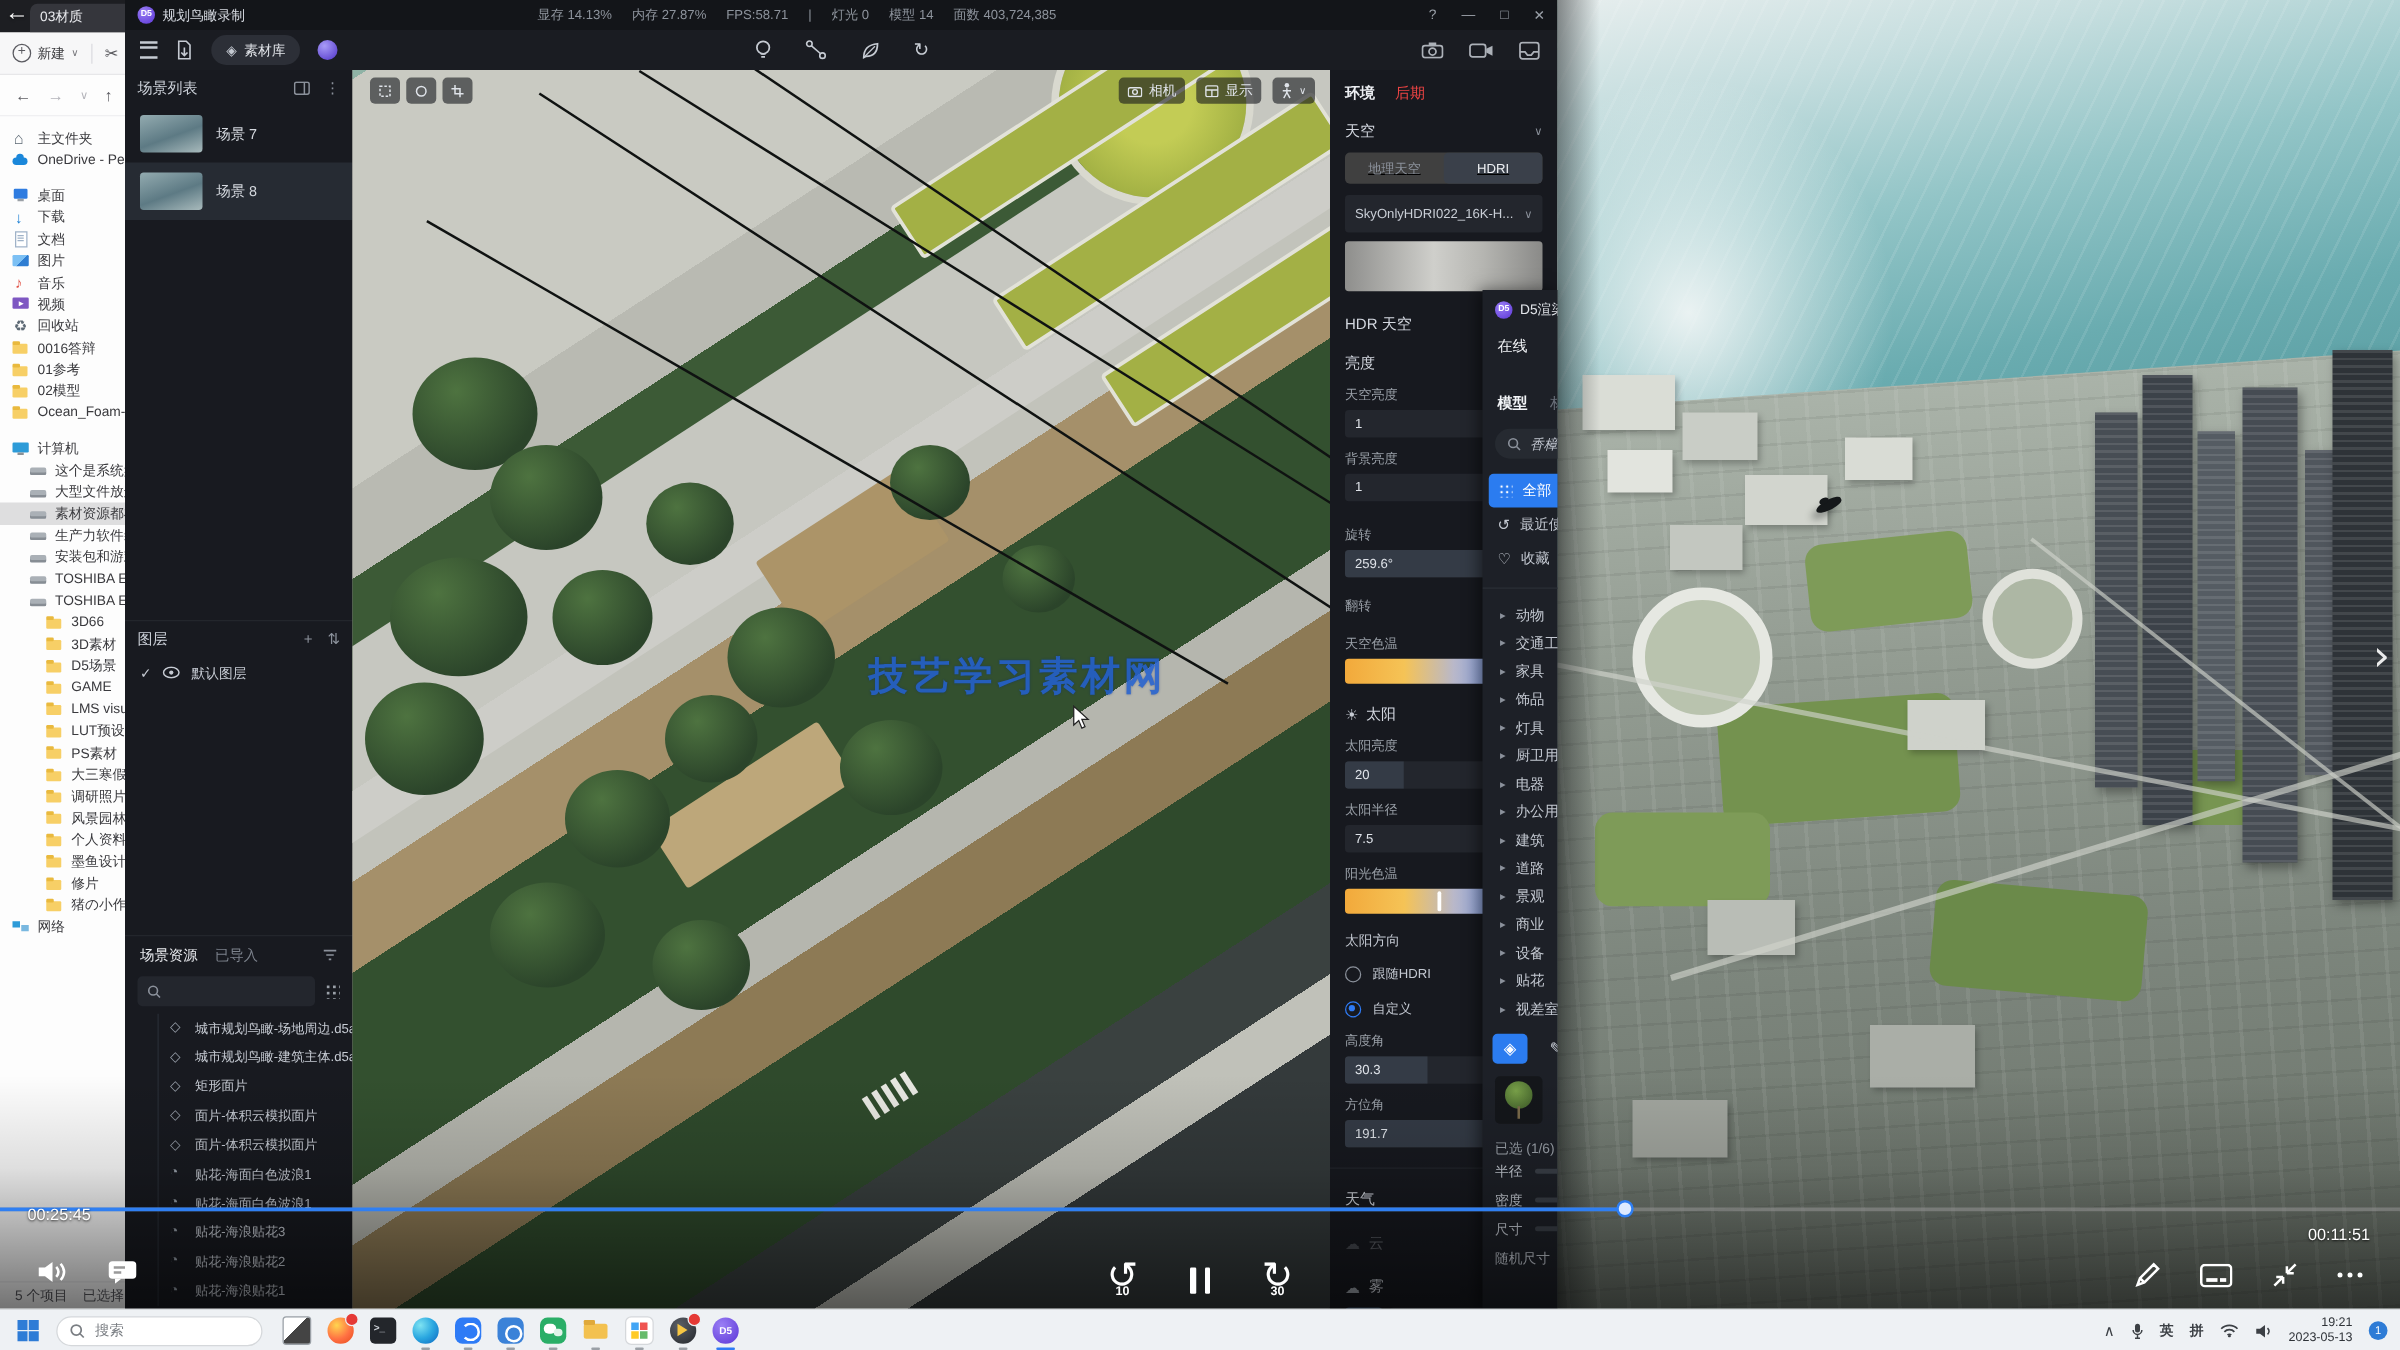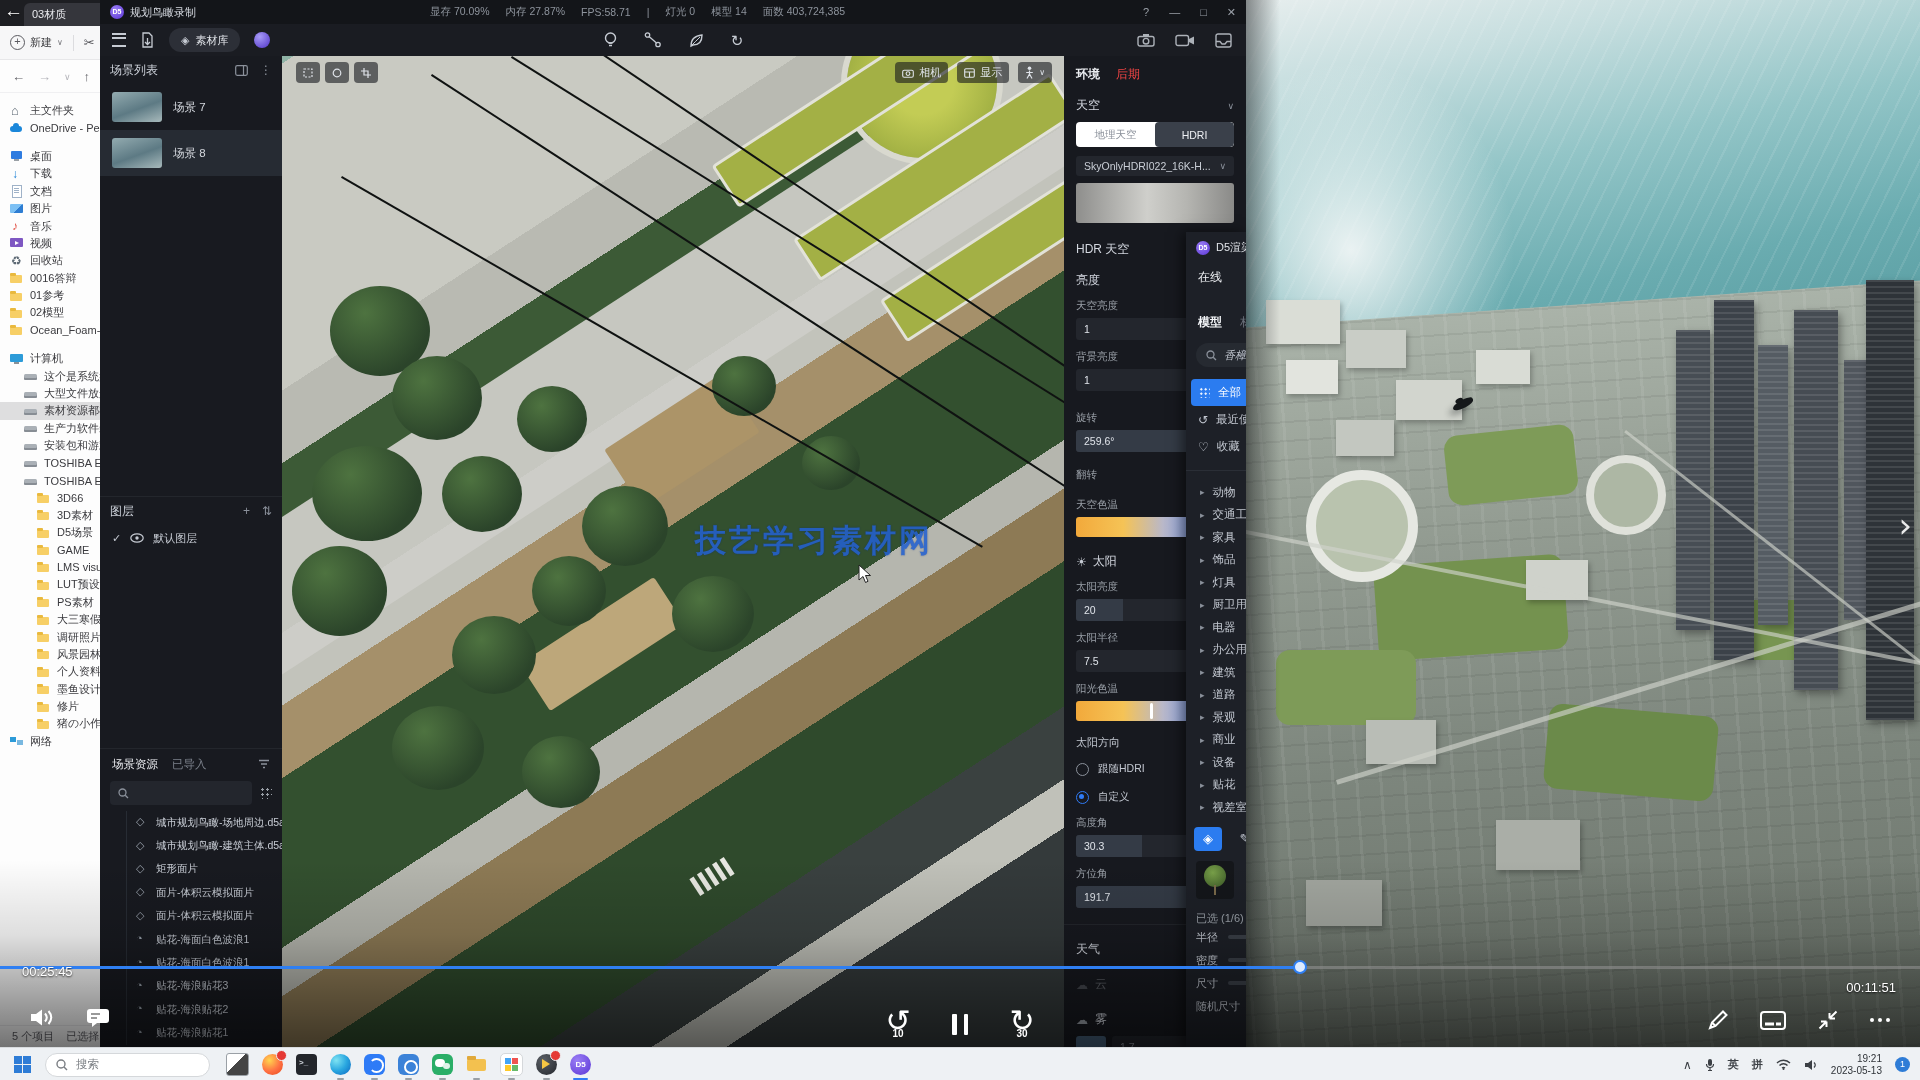--- a/index.html
+++ b/index.html
@@ -124,24 +124,24 @@
   .etabs{display:flex;gap:16px;font-size:12px;margin-bottom:14px;}
   .etabs .on{color:#eceef2;font-weight:bold;}
   .etabs .off{color:#ef4444;}
   .esec{display:flex;align-items:center;font-size:12px;color:#d3d7df;margin:14px 0 8px;}
   .esec .sp{flex:1;}
   .esec .chv{color:#8b919b;font-size:9px;}
   .elab{font-size:10.5px;color:#9aa0a8;margin:10px 0 5px;}
   .einp{height:22px;background:#23262d;border-radius:3px;display:flex;align-items:center;padding-left:8px;color:#dfe3e9;font-size:10.5px;position:relative;overflow:hidden;}
   .einp .fill{position:absolute;left:0;top:0;bottom:0;background:#343b46;z-index:0;}
   .einp span{position:relative;z-index:1;}
-  .seg{display:flex;height:25px;background:#ffffff;border-radius:4px;overflow:hidden;margin-bottom:9px;}
+  .seg{display:flex;height:25px;background:#404040;border-radius:4px;overflow:hidden;margin-bottom:9px;text-decoration:underline;}
   .seg div{flex:1;display:flex;align-items:center;justify-content:center;font-size:10.5px;color:#8b919b;}
   .seg .on{background:#3a404a;color:#eef0f4;border-radius:4px;}
-  .edd{height:20px;background:#23262d;border-radius:3px;display:flex;align-items:center;padding:0 8px;color:#c9ced6;font-size:10.5px;justify-content:space-between;margin-bottom:7px;}
+  .edd{height:30px;background:#23262d;border-radius:3px;display:flex;align-items:center;padding:0 8px;color:#c9ced6;font-size:10.5px;justify-content:space-between;margin-bottom:7px;}
   .eprev{height:40px;border-radius:3px;background:linear-gradient(90deg,#8e8e8c,#cfcfcb 45%,#b5b5b1 70%,#8a8a88);margin-bottom:6px;}
   .egrad{height:20px;border-radius:3px;background:linear-gradient(90deg,#f2a93b,#f5c356 30%,#b9b8c9 55%,#7d9ae0 76%,#3f7bf5);position:relative;}
   .egrad.handle::after{content:"";position:absolute;left:47%;top:2px;bottom:2px;width:3px;background:#fff;border-radius:2px;}
   .erad{display:flex;align-items:center;gap:9px;font-size:10.5px;color:#c3c8d1;height:18px;margin:10px 0;}
   .rdot{width:13px;height:13px;border-radius:50%;border:1.6px solid #8b919b;box-sizing:border-box;position:relative;}
   .rdot.on{border-color:#2f7bf5;}
   .rdot.on::after{content:"";position:absolute;left:2.4px;top:2.4px;width:5px;height:5px;border-radius:50%;background:#2f7bf5;}
   .ediv{height:1px;background:#23262c;margin:16px -12px;}
   .dimrow{opacity:.35;}
   .fogctl{display:flex;gap:6px;margin-top:6px;}
@@ -476,21 +476,21 @@
       <span>已选择 4 个</span>
     </div>
   </div>
 
   <div id="d5">
     <div id="d5-titlebar">
       <div id="d5-logo">D5</div>
       <div id="d5-title">规划鸟瞰录制</div>
       <div id="d5-stats">
 
-      <span class="stat">显存 70.09%</span>
+      <span class="stat">显存 14.13%</span>
           <span class="stat">内存 27.87%</span>
           <span class="stat">FPS:58.71</span>
           <span class="stat">|</span>
           <span class="stat">灯光 0</span>
           <span class="stat">模型 14</span>
           <span class="stat">面数 403,724,385</span>
         </div>
       <div id="d5-winctl">
         <span>?</span>
         <span>—</span>

